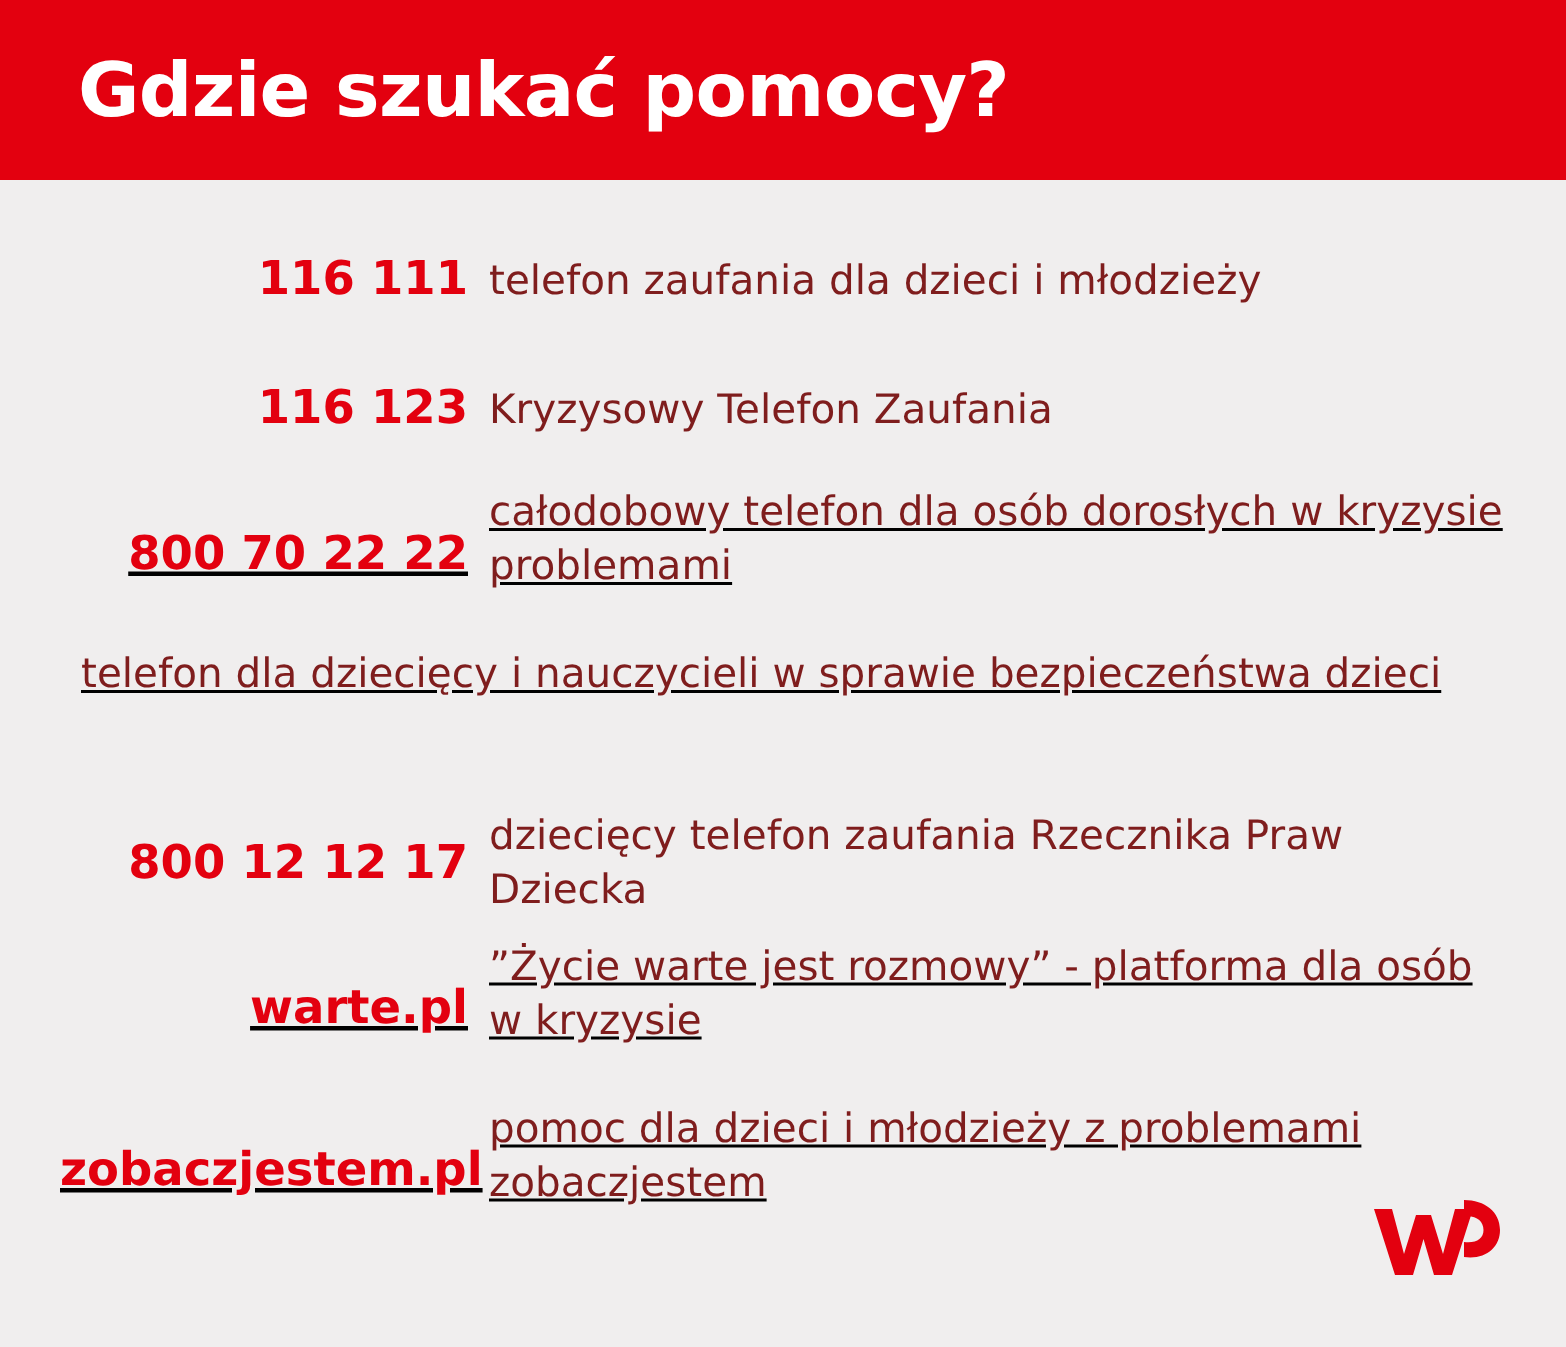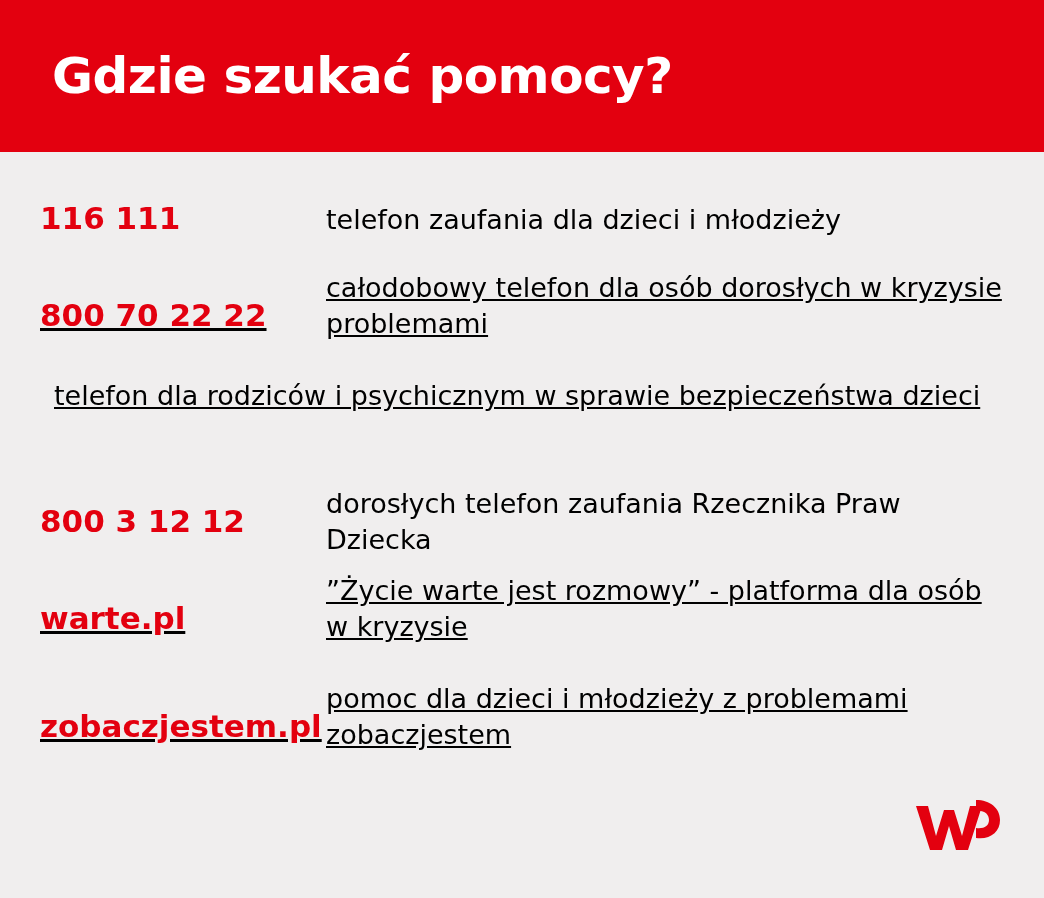--- a/index.html
+++ b/index.html
@@ -15,21 +15,21 @@
   }
   .infographic {
     position: relative;
     width: 1044px;
     height: 898px;
     background: #f0eeee;
     box-sizing: border-box;
   }
   .header-band {
     width: 100%;
-    height: 152px;
+    height: 120px;
     background: #e3000f;
     display: flex;
     align-items: center;
     box-sizing: border-box;
     padding-left: 52px;
   }
   .header-title {
     color: #ffffff;
     font-size: 50px;
     font-weight: bold;
@@ -50,27 +50,27 @@
   .contact-row.two-line {
     min-height: 96px;
     text-decoration: underline;
   }
   .contact-key {
     width: 272px;
     flex: 0 0 272px;
     color: #e3000f;
     font-size: 31px;
     font-weight: bold;
-    text-align: left;
+    text-align: right;
     line-height: 1.15;
     font-family: "DejaVu Sans", sans-serif;
   }
   .contact-desc {
     flex: 1 1 auto;
-    color: #000000;
+    color: #7f1d1d;
     font-size: 27px;
     line-height: 1.35;
     padding-left: 14px;
     padding-top: 2px;
     font-family: "DejaVu Sans", sans-serif;
   }
   
   .contact-row.single .contact-key,
   .contact-row.single .contact-desc {
     align-self: center;
@@ -98,33 +98,37 @@
     <div class="header-title">Gdzie szukać pomocy?</div>
   </div>
 
   <div class="contact-list">
 
     <div class="contact-row single">
       <div class="contact-key">116 111</div>
       <div class="contact-desc">telefon zaufania dla dzieci i młodzieży</div>
     </div>
 
+    <div class="contact-row single">
+      <div class="contact-key">116 123</div>
+      <div class="contact-desc">Kryzysowy Telefon Zaufania</div>
+    </div>
 
     <div class="contact-row two-line">
       <div class="contact-key">800 70 22 22</div>
       <div class="contact-desc">całodobowy telefon dla osób dorosłych w kryzysie problemami</div>
     </div>
 
     <div class="contact-row two-line">
-      <div class="contact-desc">telefon dla rodziców i psychicznym w sprawie bezpieczeństwa dzieci</div>
+      <div class="contact-desc">telefon dla dziecięcy i nauczycieli w sprawie bezpieczeństwa dzieci</div>
     </div>
 
     <div class="contact-row single">
-      <div class="contact-key">800 3 12 12</div>
-      <div class="contact-desc">dorosłych telefon zaufania Rzecznika Praw Dziecka</div>
+      <div class="contact-key">800 12 12 17</div>
+      <div class="contact-desc">dziecięcy telefon zaufania Rzecznika Praw Dziecka</div>
     </div>
 
     <div class="contact-row two-line">
       <div class="contact-key">warte.pl</div>
       <div class="contact-desc">”Życie warte jest rozmowy” - platforma dla osób w kryzysie</div>
     </div>
 
     <div class="contact-row two-line">
       <div class="contact-key">zobaczjestem.pl</div>
       <div class="contact-desc">pomoc dla dzieci i młodzieży z problemami zobaczjestem</div>

